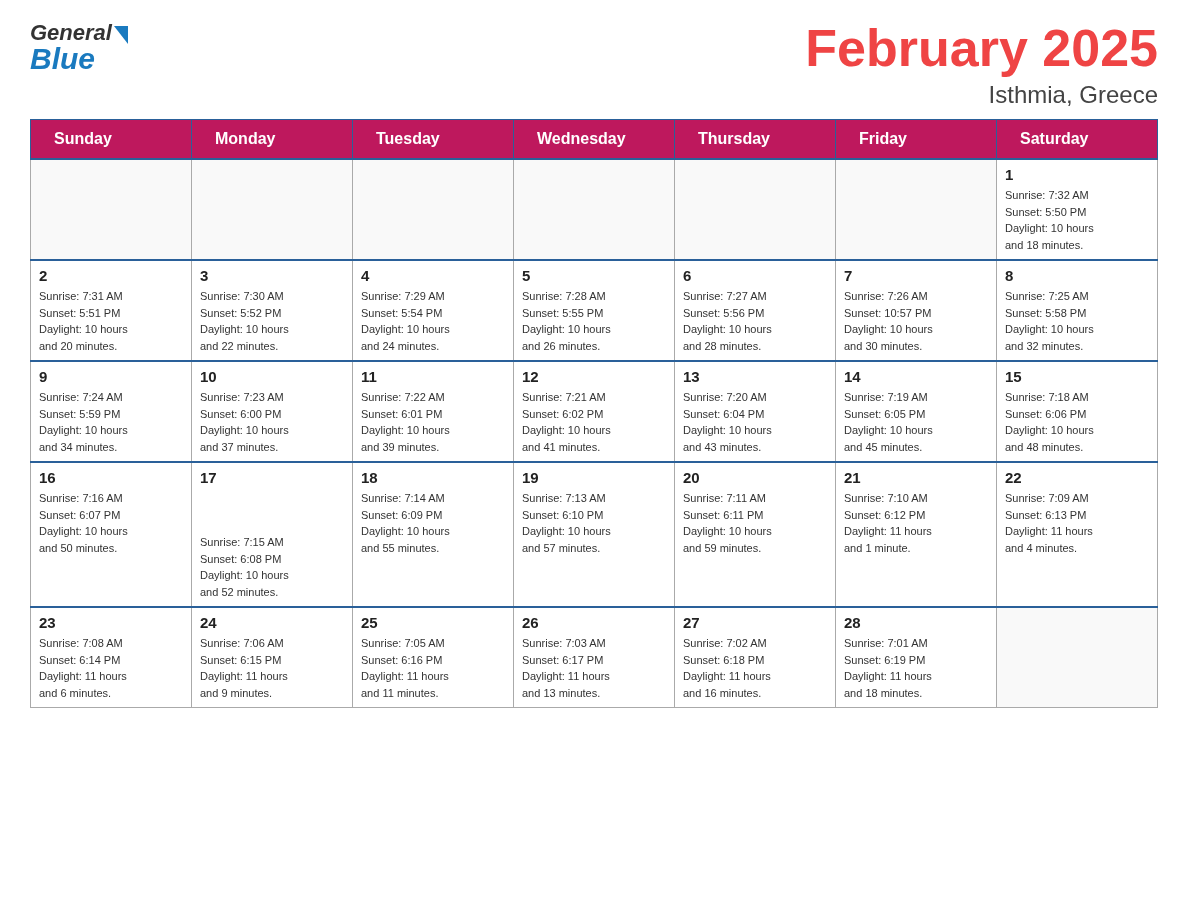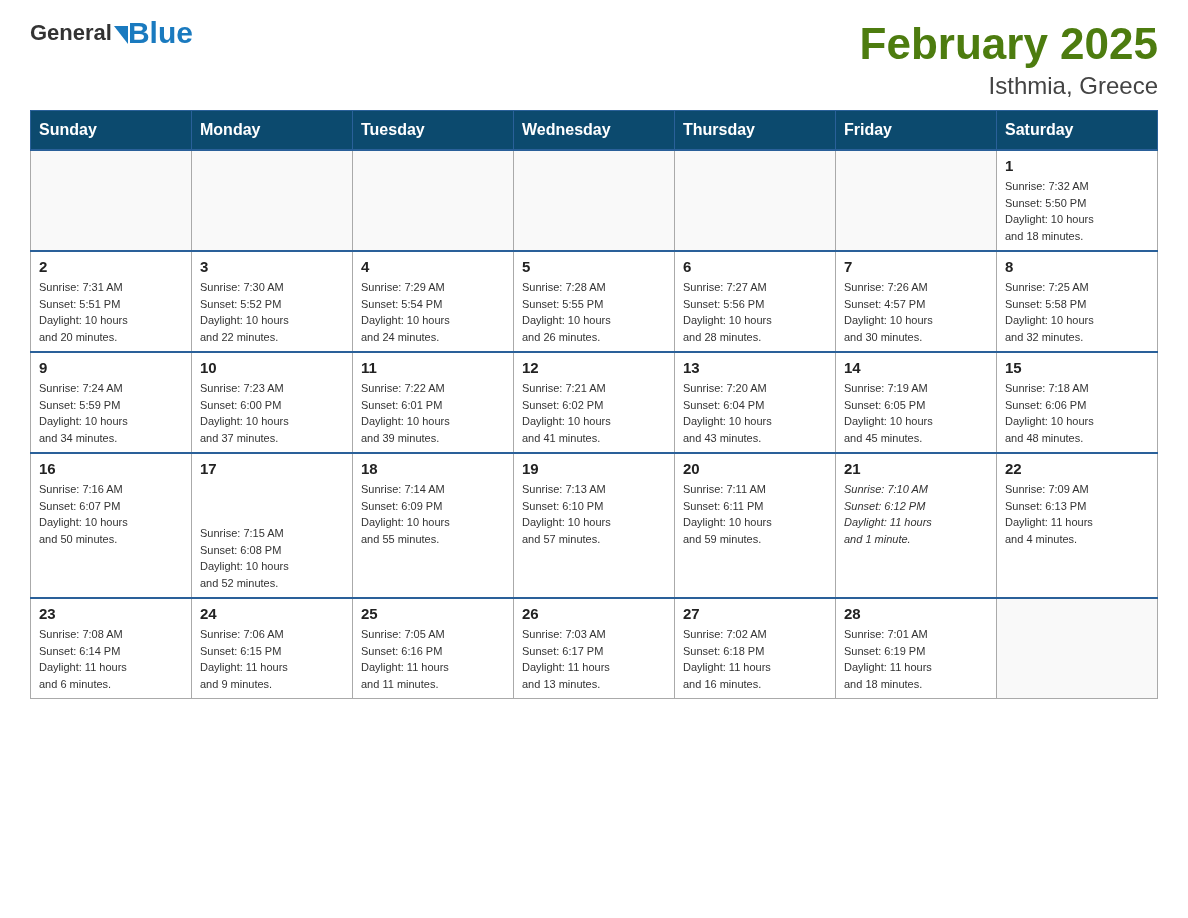--- a/index.html
+++ b/index.html
@@ -11,22 +11,23 @@
       min-height: 918px;
     }
     .header {
       display: flex;
       justify-content: space-between;
       align-items: flex-start;
       margin-bottom: 10px;
     }
     .logo {
       display: flex;
-      flex-direction: row;
+      flex-direction: column;
       align-items: flex-start;
+      font-style: italic;
     }
     .logo-top {
       display: flex;
       align-items: center;
     }
     .logo-general {
       font-size: 22px;
       font-weight: bold;
       color: #333;
     }
@@ -41,41 +42,41 @@
     .logo-blue {
       font-size: 30px;
       font-weight: bold;
       color: #1a7abf;
       margin-top: -4px;
     }
     .title-block {
       text-align: right;
     }
     .month-title {
-      font-size: 44px;
-      font-weight: bold;
-      color: #4d7c0f;
+      font-size: 52px;
+      font-weight: bold;
+      color: #ef4444;
       line-height: 1.1;
     }
     .location {
       font-size: 24px;
       color: #444;
       margin-top: 4px;
     }
     .calendar {
       width: 100%;
       border-collapse: collapse;
       margin-top: 8px;
     }
     .calendar thead th {
-      background-color: #0c4a6e;
+      background-color: #be185d;
       color: #fff;
       font-size: 16px;
       font-weight: bold;
-      padding: 10px 8px;
+      padding: 10px 23px;
       text-align: left;
       border: 1px solid #2a6099;
     }
     .calendar tbody td {
       vertical-align: top;
       border: 1px solid #aaa;
       padding: 6px 8px;
       width: 14.28%;
       min-height: 100px;
     }
@@ -174,21 +175,21 @@
         <td>
           <div class="day-number">6</div>
           <div class="day-info" style="white-space: pre-line;">Sunrise: 7:27 AM
 Sunset: 5:56 PM
 Daylight: 10 hours
 and 28 minutes.</div>
         </td>
         <td>
           <div class="day-number">7</div>
           <div class="day-info" style="white-space: pre-line;">Sunrise: 7:26 AM
-Sunset: 4:57 PM
+Sunset: 10:57 PM
 Daylight: 10 hours
 and 30 minutes.</div>
         </td>
         <td>
           <div class="day-number">8</div>
           <div class="day-info" style="white-space: pre-line;">Sunrise: 7:25 AM
 Sunset: 5:58 PM
 Daylight: 10 hours
 and 32 minutes.</div>
         </td>
@@ -275,21 +276,21 @@
         </td>
         <td>
           <div class="day-number">20</div>
           <div class="day-info" style="white-space: pre-line;">Sunrise: 7:11 AM
 Sunset: 6:11 PM
 Daylight: 10 hours
 and 59 minutes.</div>
         </td>
         <td>
           <div class="day-number">21</div>
-          <div class="day-info" style="white-space: pre-line; font-style: italic;">Sunrise: 7:10 AM
+          <div class="day-info" style="white-space: pre-line;">Sunrise: 7:10 AM
 Sunset: 6:12 PM
 Daylight: 11 hours
 and 1 minute.</div>
         </td>
         <td>
           <div class="day-number">22</div>
           <div class="day-info" style="white-space: pre-line;">Sunrise: 7:09 AM
 Sunset: 6:13 PM
 Daylight: 11 hours
 and 4 minutes.</div>

